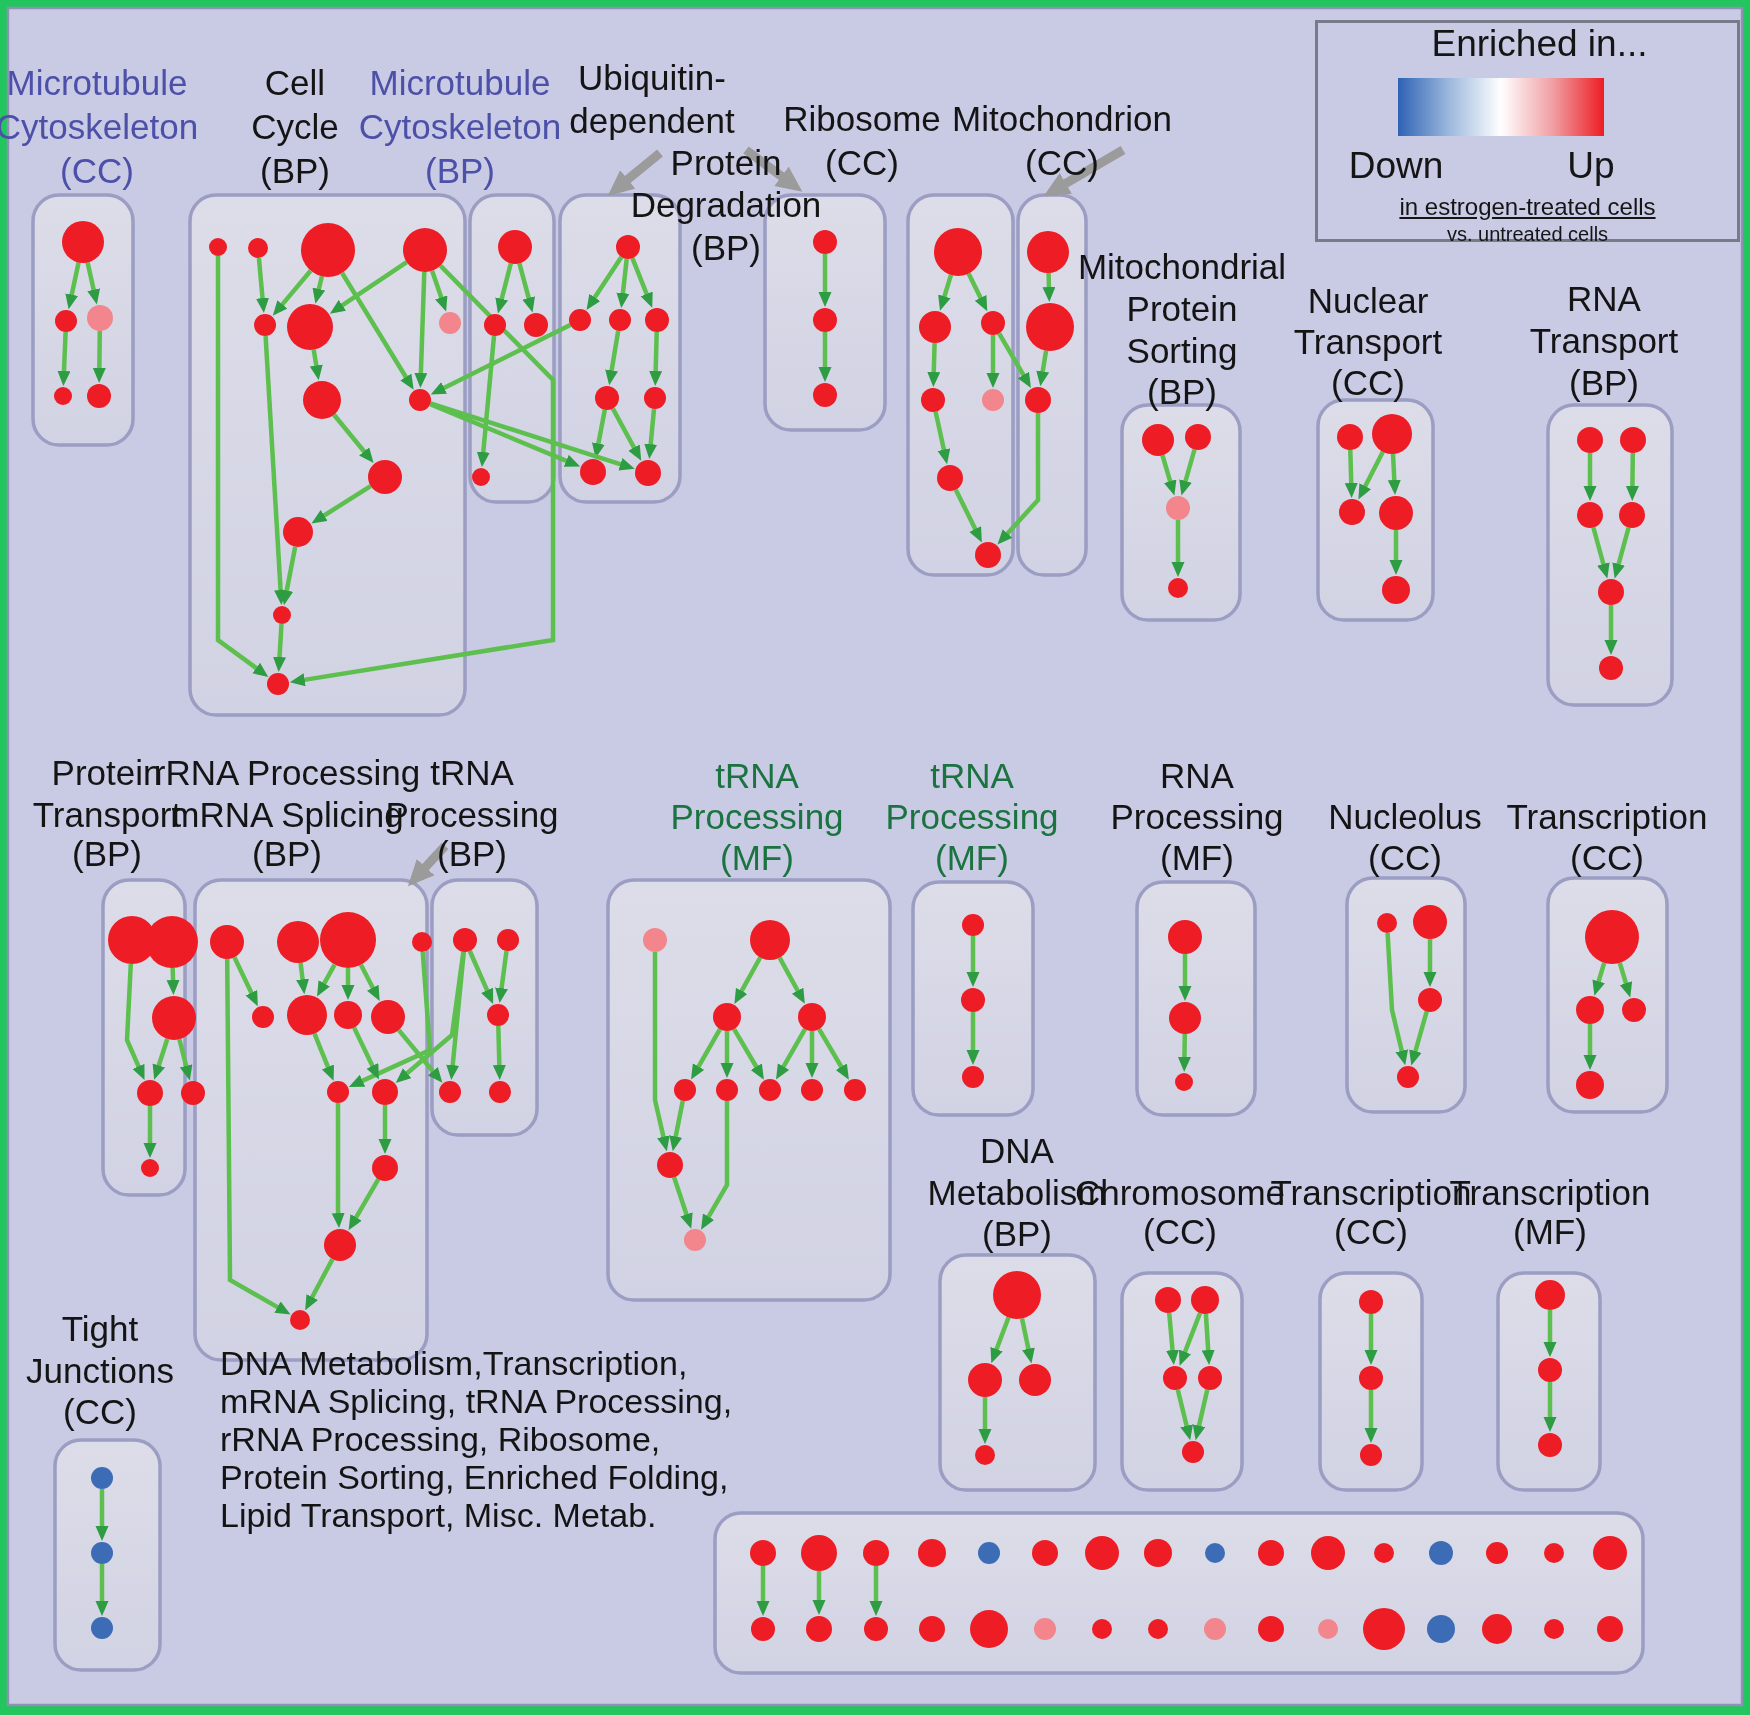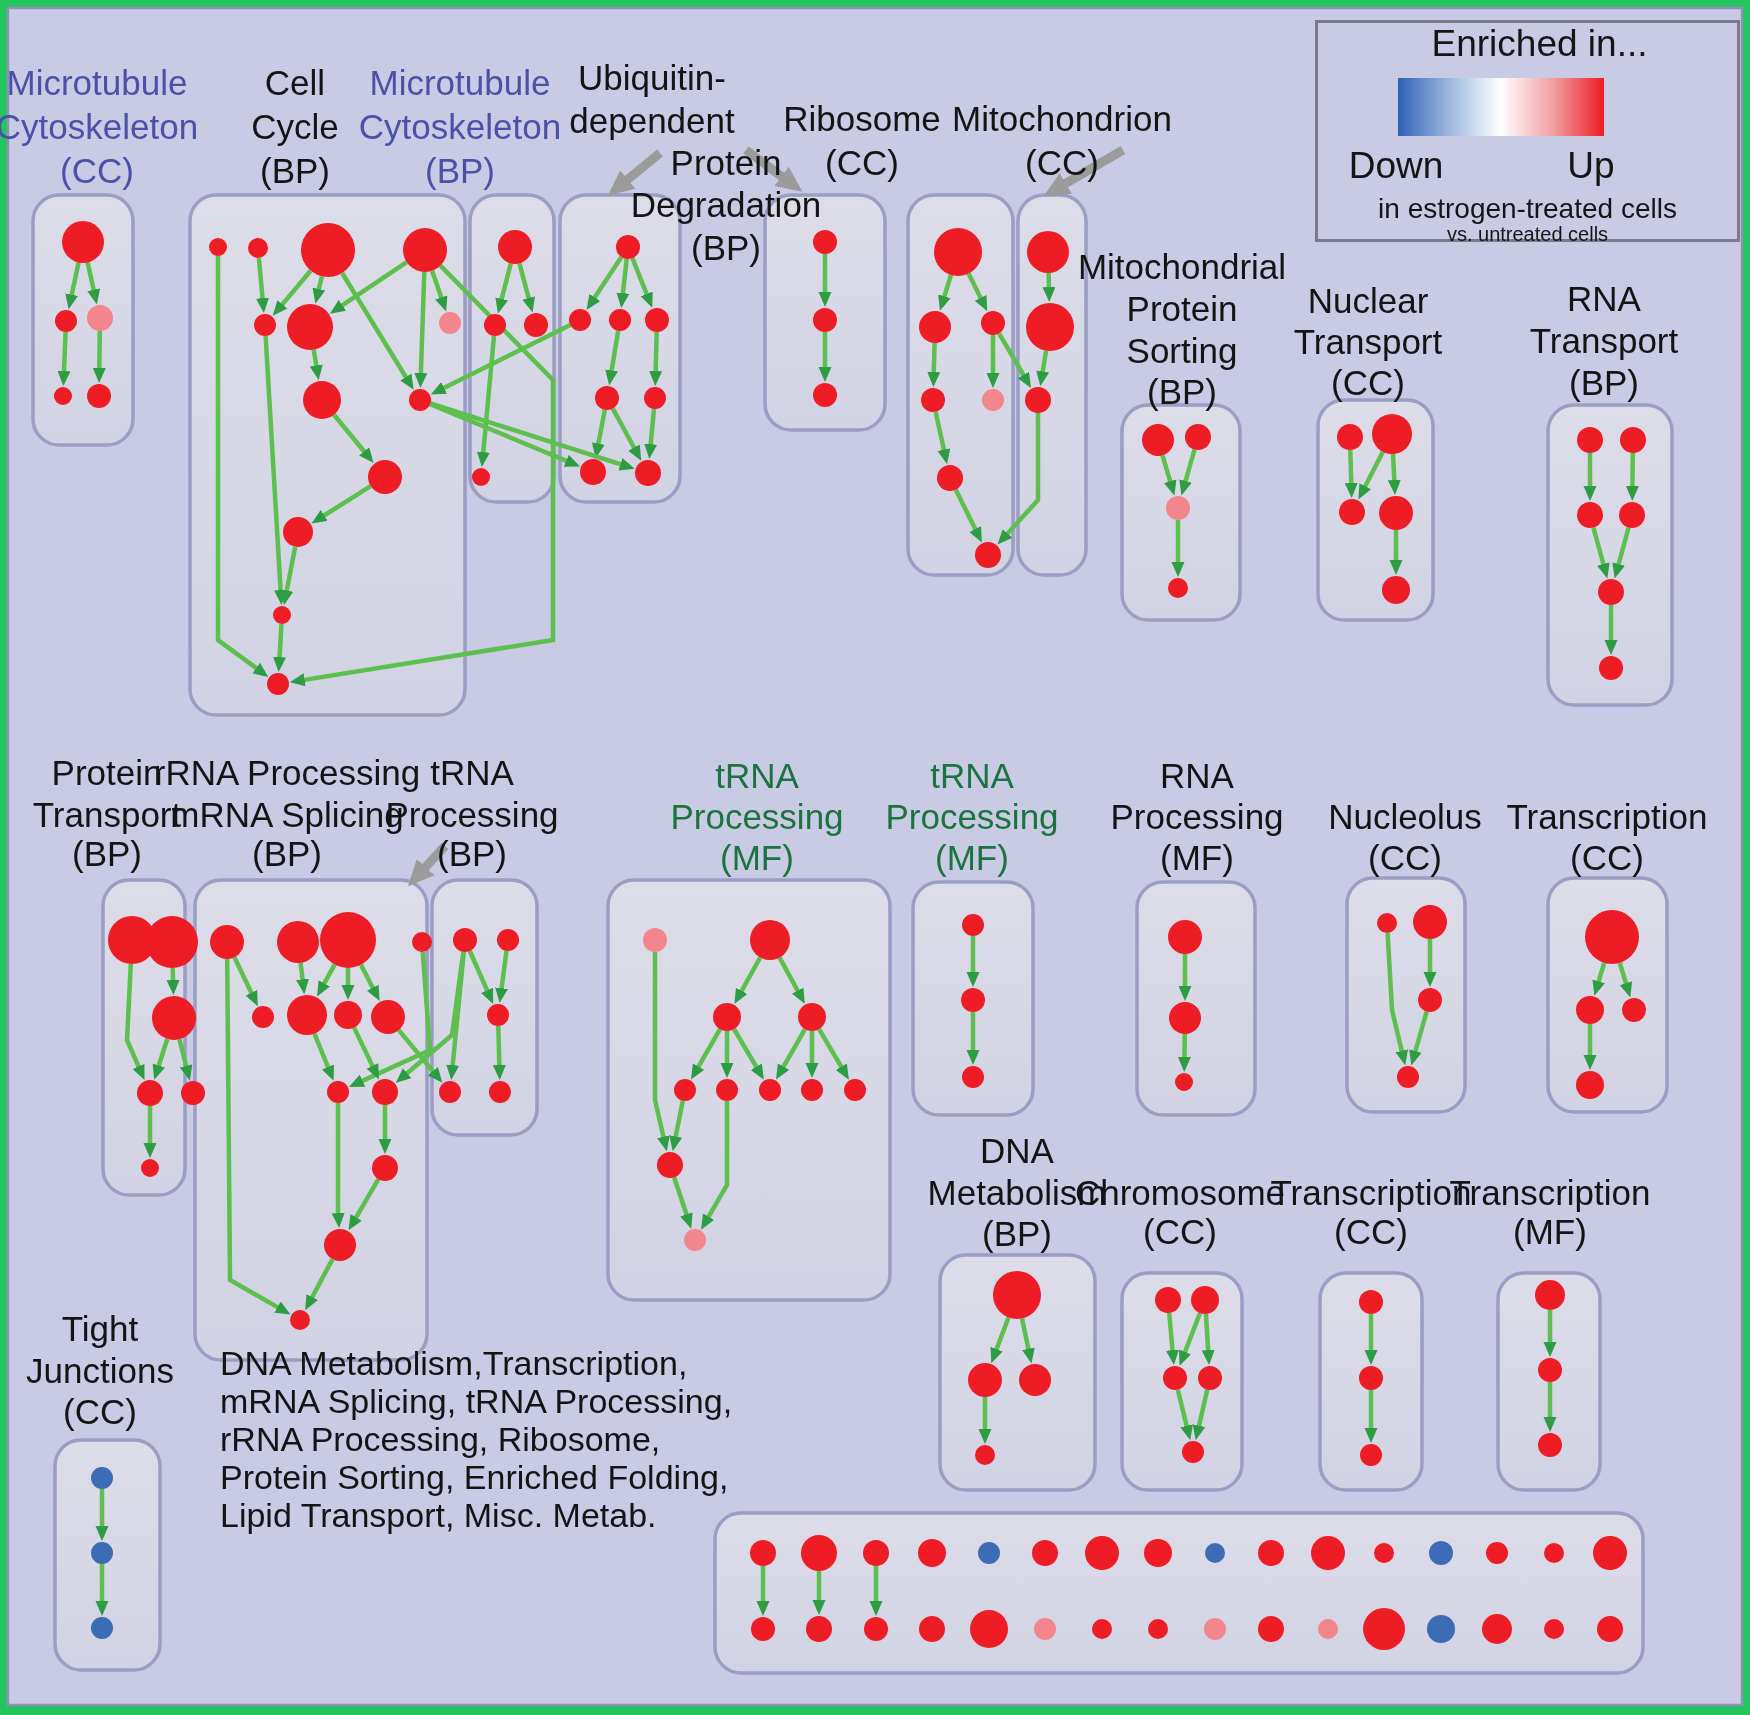--- a/index.html
+++ b/index.html
@@ -9,21 +9,21 @@
   .legend{position:absolute;left:1315px;top:20px;width:425px;height:222px;
           border:3px solid #797b8a;background:transparent;box-sizing:border-box;}
   .legend-title{position:absolute;left:50%;top:0;transform:translateX(-50%);
           font-size:37px;color:#151515;white-space:nowrap;margin-left:12px;}
   .legend-bar{position:absolute;left:80px;top:55px;width:206px;height:58px;}
   .legend-down{position:absolute;left:78px;top:122px;transform:translateX(-50%);
           font-size:37px;color:#151515;}
   .legend-up{position:absolute;left:273px;top:122px;transform:translateX(-50%);
           font-size:37px;color:#151515;}
   .legend-cap1{position:absolute;left:50%;top:170px;transform:translateX(-50%);
-          font-size:28px;color:#151515;white-space:nowrap;}
+          font-size:24px;color:#151515;white-space:nowrap;text-decoration:underline;}
   .legend-cap2{position:absolute;left:50%;top:200px;transform:translateX(-50%);
           font-size:20px;color:#151515;white-space:nowrap;}
   .note{position:absolute;left:220px;top:1344px;font-size:34px;line-height:38px;
         color:#141414;white-space:nowrap;}
 </style>
 </head>
 <body>
 
 <div class="stage">
   <svg id="net" width="1750" height="1715" viewBox="0 0 1750 1715">

